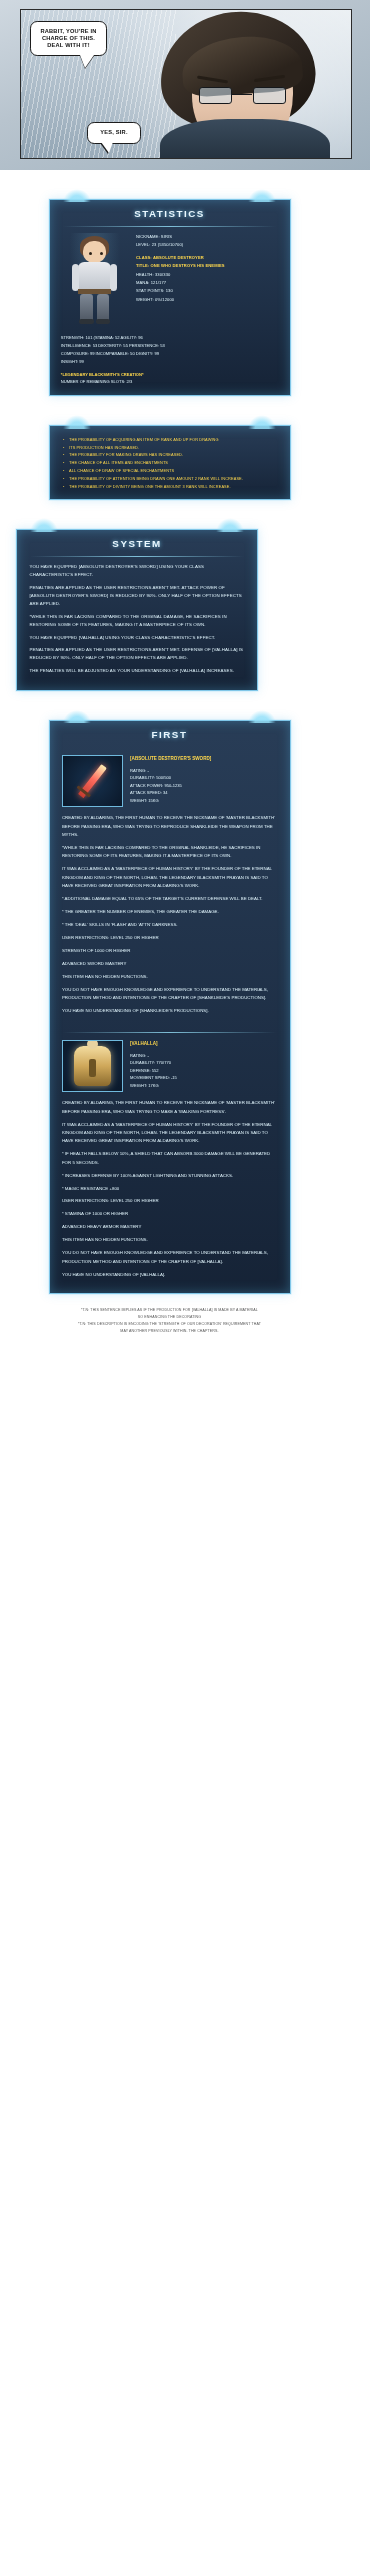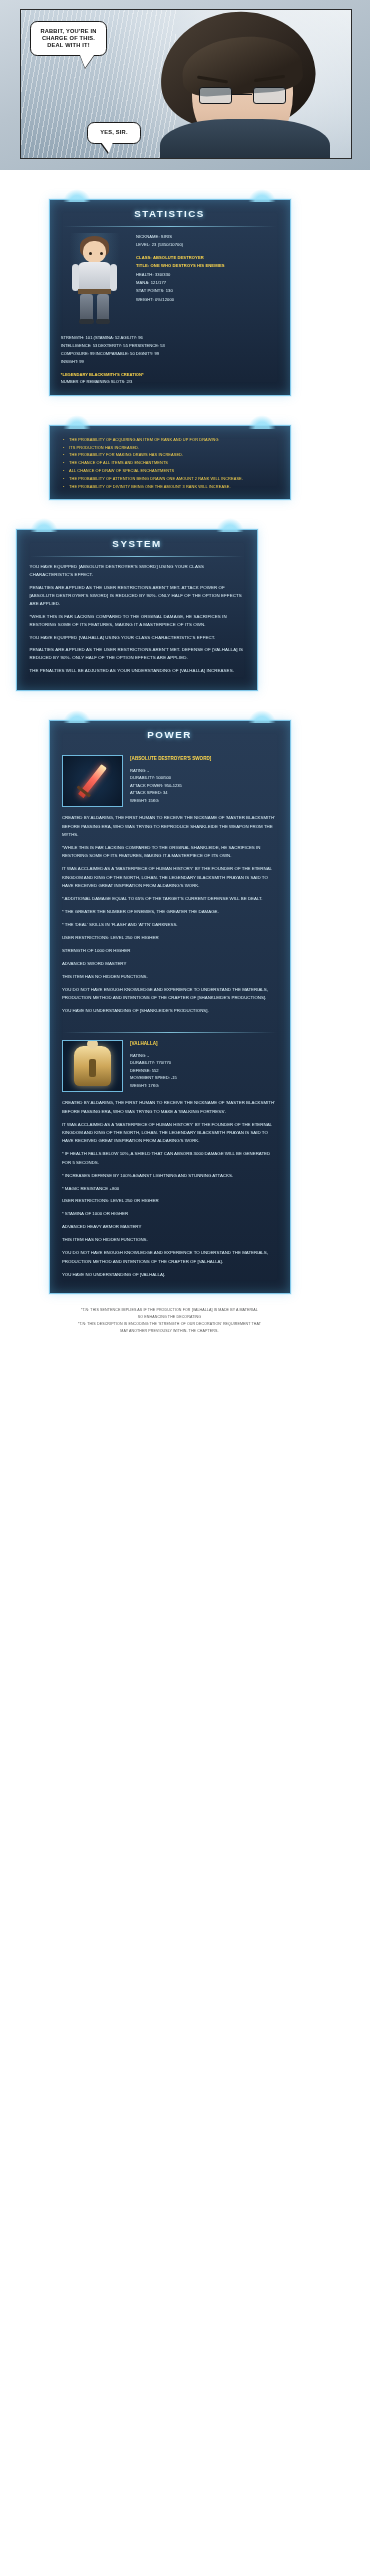--- a/index.html
+++ b/index.html
@@ -344,21 +344,21 @@
       <p>*WHILE THIS IS FAR LACKING COMPARED TO THE ORIGINAL DAMAGE, HE SACRIFICES IN RESTORING SOME OF ITS FEATURES, MAKING IT A MASTERPIECE OF ITS OWN.</p>
       <p>YOU HAVE EQUIPPED [VALHALLA] USING YOUR CLASS CHARACTERISTIC'S EFFECT.</p>
       <p>PENALTIES ARE APPLIED AS THE USER RESTRICTIONS AREN'T MET. DEFENSE OF [VALHALLA] IS REDUCED BY 90%. ONLY HALF OF THE OPTION EFFECTS ARE APPLIED.</p>
       <p>THE PENALTIES WILL BE ADJUSTED AS YOUR UNDERSTANDING OF [VALHALLA] INCREASES.</p>
     </div>
   </div>
 
   <div class="gap"></div>
 
   <div class="win item-win">
-    <div class="win-title">POWER</div>
+    <div class="win-title">FIRST</div>
     <div class="win-sep"></div>
 
     <div class="item-head">
       <div class="item-art">
         <div class="sword"></div>
       </div>
       <div class="item-meta">
         <div class="item-name hl-yellow">[ABSOLUTE DESTROYER'S SWORD]</div>
         <div>RATING: -</div>
         <div>DURABILITY: 500/500</div>

